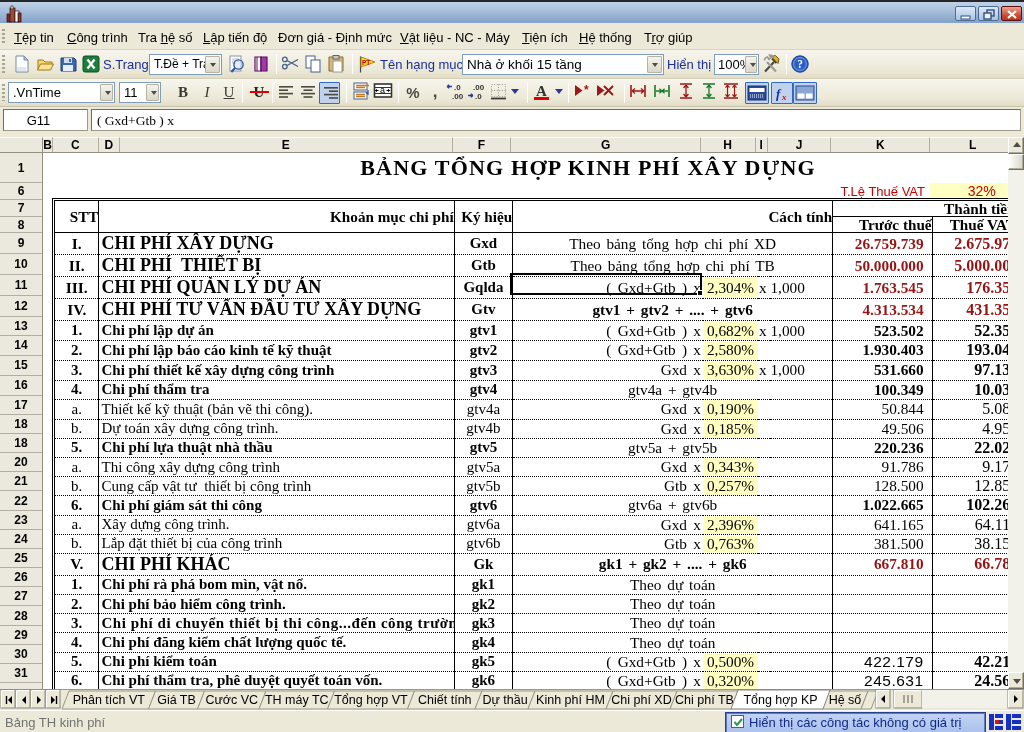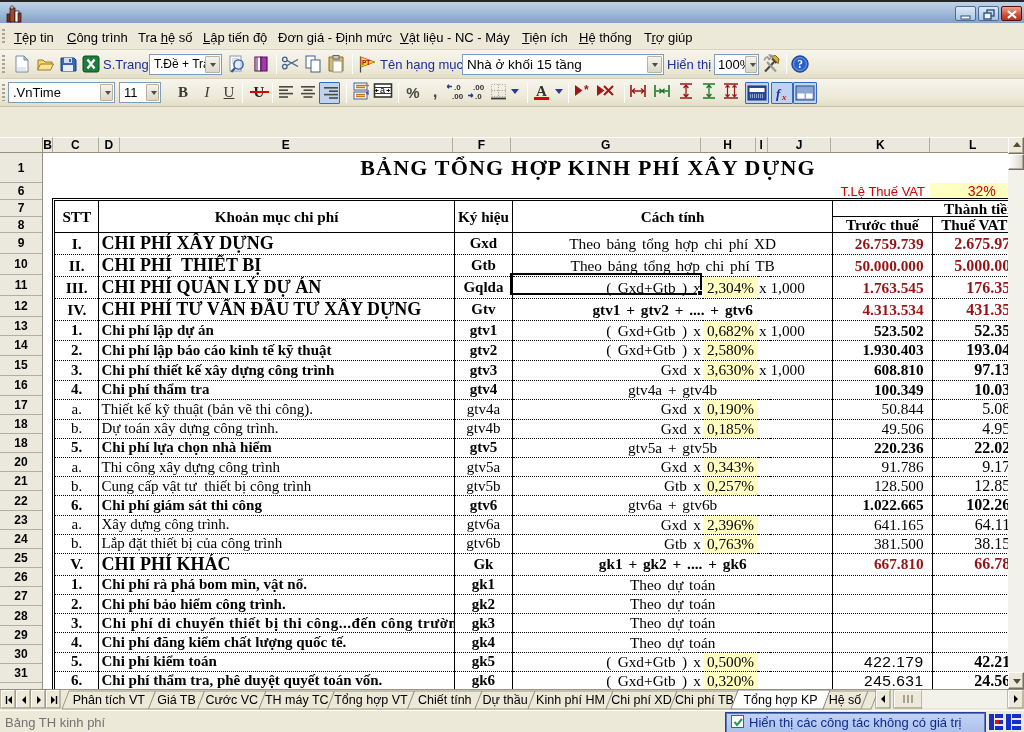--- a/index.html
+++ b/index.html
@@ -40,21 +40,21 @@
 #corner{position:absolute;left:0;top:137px;width:43px;height:16px;background:#ebe9de;border-right:1px solid #948f7e;border-bottom:1px solid #948f7e;border-top:1px solid #fff}
 #colhdr{position:absolute;left:43px;top:137px;width:965px;height:16px;background:#ebe9de;border-bottom:1px solid #948f7e;overflow:hidden}
 .ch{position:absolute;top:0;height:15px;border-right:1px solid #b3afa0;border-top:1px solid #fff;text-align:center;font-size:12px;font-weight:bold;color:#000;line-height:15px}
 #rowhdrs{position:absolute;left:0;top:153px;width:43px;height:536px;background:#ebe9de;border-right:1px solid #948f7e;overflow:hidden}
 .rh{position:absolute;left:0;width:42px;border-bottom:1px solid #b3afa0;text-align:center;font-size:12px;font-weight:bold;color:#000}
 #gridvp{position:absolute;left:43px;top:153px;width:965px;height:536px;background:#fff;overflow:hidden}
 
 #tblouter{position:absolute;left:9px;top:45px;width:1100px;border:1px solid #000;padding:1px;background:#fff}
 table{border-collapse:collapse;table-layout:fixed;width:963px;font-family:"Liberation Serif",serif}
 td{overflow:hidden;white-space:nowrap;vertical-align:middle;padding:0}
-.hc{border:1px solid #000;text-align:center;font-weight:bold;font-size:15.2px;line-height:13px}
+.hc{border:1px solid #000;text-align:right;font-weight:bold;font-size:15.2px;line-height:13px}
 .hc.tt{text-align:left;padding-left:111px;border-bottom:none}
 .hc.bt{border-top:1px solid #000}
 tr.bdot td{border-bottom:1px dotted #000}
 tr.bsolid td{border-bottom:1px solid #000}
 td.stt{border-left:1px solid #000;border-right:1px solid #000;text-align:center}
 td.nm{border-right:1px solid #000;padding-left:2px}
 td.ky{border-right:1px solid #000;text-align:center}
 td.ct{border-right:1px solid #000;text-align:center;font-size:15.3px;word-spacing:2px}
 td.ctg{text-align:right;font-size:15.3px;word-spacing:2.5px;padding-right:2px}
 td.cth{text-align:center;font-size:15.3px}
@@ -335,20 +335,28 @@
       </div>
 <div class="abs selbtn" style="left:793px;top:3px;width:24px;height:22px">
         <svg width="22" height="20" viewBox="0 0 22 20" style="position:absolute;left:0;top:0">
           <rect x="2" y="3" width="18" height="14" fill="#8aa6d6" stroke="#2a4a8c"></rect>
           <rect x="3.5" y="10.5" width="7" height="5" fill="#fff"></rect>
           <rect x="12" y="10.5" width="6.5" height="5" fill="#fff"></rect>
         </svg>
       </div>
   </div>
 
+  <div id="fbar">
+    <div id="namebox">
+        <span>G11</span>
+      </div>
+    <div id="fxfield">
+        <span>( Gxd+Gtb ) x</span>
+      </div>
+  </div>
 
   <div id="corner"></div>
   <div id="colhdr">
       <div class="ch" style="left:0.0px;width:10.0px">B</div>
 <div class="ch" style="left:10.0px;width:45.5px">C</div>
 <div class="ch" style="left:55.5px;width:21.5px">D</div>
 <div class="ch" style="left:77.0px;width:332.5px">E</div>
 <div class="ch" style="left:409.5px;width:58.8px">F</div>
 <div class="ch" style="left:468.3px;width:189.5px">G</div>
 <div class="ch" style="left:657.8px;width:54.8px">H</div>
@@ -473,21 +481,21 @@
               <td class="ll l-b">193.04</td>
             </tr>
 <tr class="bdot" style="height:19.8px">
               <td class="stt stt-n">3.</td>
               <td class="nm nm-n"><span>Chi phí thiết kế xây dựng công trình</span></td>
               <td class="ky ky-b">gtv3</td>
               <td class="ctg">Gxd x</td>
               <td class="cth yel">3,630%</td>
               <td class="cti">x</td>
               <td class="ctj">1,000</td>
-              <td class="kk k-b">608.810</td>
+              <td class="kk k-b">531.660</td>
               <td class="ll l-b">97.13</td>
             </tr>
 <tr class="bdot" style="height:19.8px">
               <td class="stt stt-n">4.</td>
               <td class="nm nm-n"><span>Chi phí thẩm tra</span></td>
               <td class="ky ky-b">gtv4</td>
               <td class="ct" colspan="4">gtv4a + gtv4b</td>
               <td class="kk k-b">100.349</td>
               <td class="ll l-b">10.03</td>
             </tr>
@@ -508,21 +516,21 @@
               <td class="ky ky-n">gtv4b</td>
               <td class="ctg">Gxd x</td>
               <td class="cth yel">0,185%</td>
               <td class="cti"></td>
               <td class="ctj"></td>
               <td class="kk k-n">49.506</td>
               <td class="ll l-n">4.95</td>
             </tr>
 <tr class="bdot" style="height:19.2px">
               <td class="stt stt-n">5.</td>
-              <td class="nm nm-n"><span>Chi phí lựa chọn nhà hiểm</span></td>
+              <td class="nm nm-n"><span>Chi phí lựa thuật nhà thầu</span></td>
               <td class="ky ky-b">gtv5</td>
               <td class="ct" colspan="4">gtv5a + gtv5b</td>
               <td class="kk k-b">220.236</td>
               <td class="ll l-b">22.02</td>
             </tr>
 <tr class="bdot" style="height:19.2px">
               <td class="stt stt-s">a.</td>
               <td class="nm nm-s"><span>Thi công xây dựng công trình</span></td>
               <td class="ky ky-n">gtv5a</td>
               <td class="ctg">Gxd x</td>

